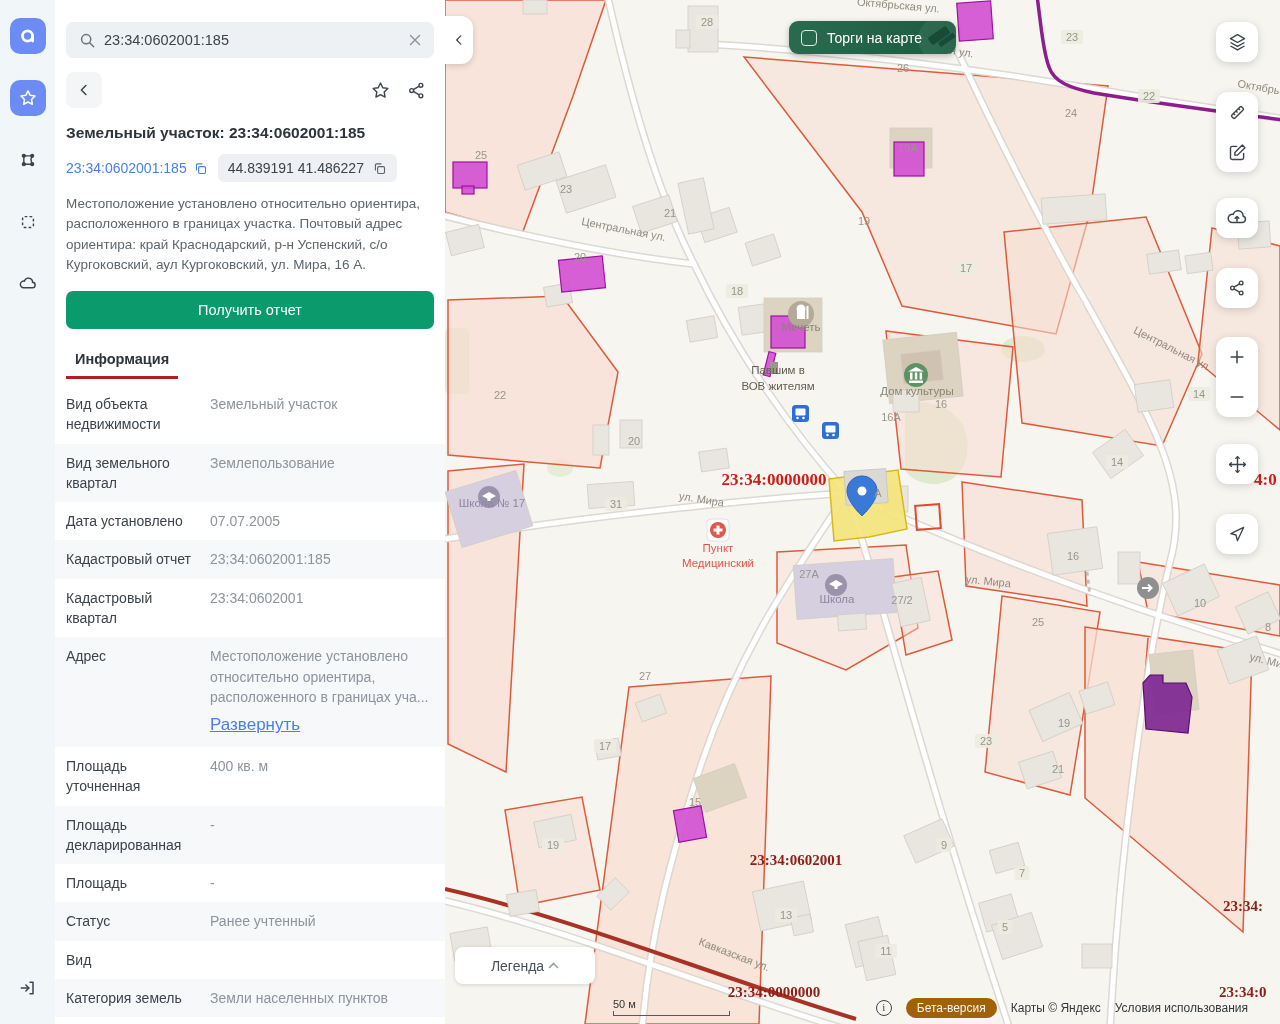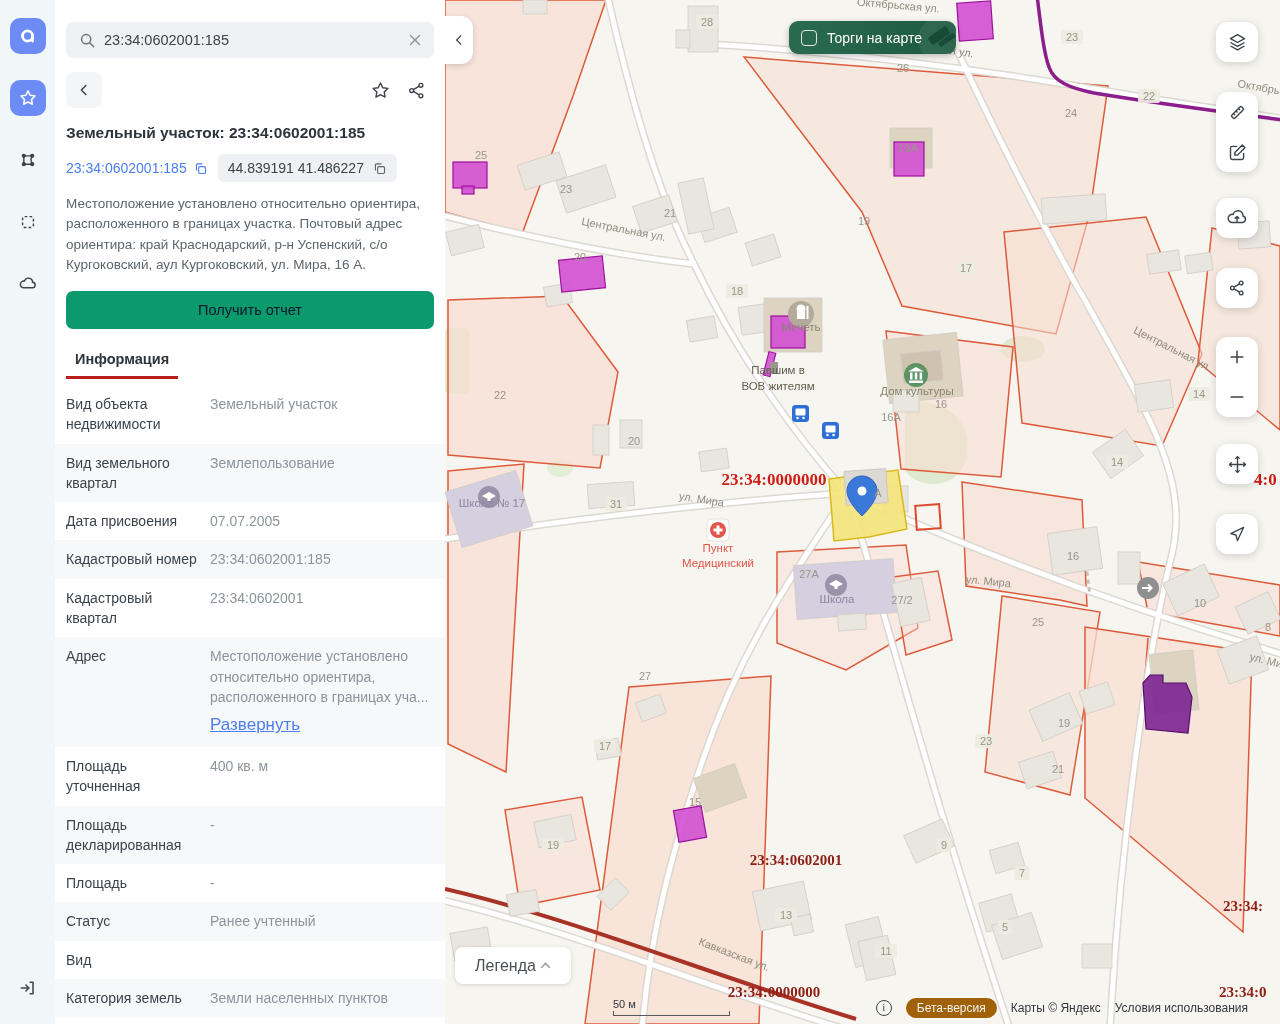--- a/index.html
+++ b/index.html
@@ -25,21 +25,21 @@
   .back-btn { width:36px; height:36px; border-radius:8px; background:#f3f5f7; display:flex; align-items:center; justify-content:center; cursor:pointer; color:#3c434b; }
   .hdr-spacer { flex:1; }
   .icon-btn { width:36px; height:36px; display:flex; align-items:center; justify-content:center; cursor:pointer; color:#3c434b; }
   .title { margin:16px 11px 0 11px; font-size:15.5px; font-weight:bold; color:#2e343b; }
   .chips { display:flex; align-items:center; gap:10px; margin:12px 11px 0 11px; }
   .chip-link { display:flex; align-items:center; gap:6px; color:#4a7df0; font-size:14px; cursor:pointer; }
   .chip-gray { display:flex; align-items:center; gap:8px; background:#eef0f3; border-radius:6px; padding:6px 10px; font-size:14px; color:#3c434b; }
   .copy-ic { color:#5b636b; cursor:pointer; display:flex; }
   .chip-link .copy-ic { color:#4a7df0; }
   .desc { margin:12px 11px 0 11px; font-size:13.5px; line-height:1.5; color:#5d656d; }
-  .report-btn { display:block; margin:16px 11px 0 11px; width:368px; height:38px; background:#0a9a6b; color:#0f172a; border:none; border-radius:7px; font-size:14.5px; cursor:pointer; font-family:"Liberation Sans",sans-serif; }
+  .report-btn { display:block; margin:16px 11px 0 11px; width:368px; height:38px; background:#0a9a6b; color:#ffffff; border:none; border-radius:7px; font-size:14.5px; cursor:pointer; font-family:"Liberation Sans",sans-serif; }
   .tabbar { margin:16px 11px 0 11px; }
   .tab { display:inline-block; padding:6px 9px 9px 9px; font-size:14.5px; font-weight:bold; color:#2e343b; border-bottom:3px solid #b91c1c; cursor:pointer; }
   .info-table { margin:6px 0 0 0; }
   .info-row { display:flex; padding:9px 11px; }
   .info-row:nth-child(even) { background:#f7f8fa; }
   .info-label { width:144px; flex:none; font-size:14px; color:#3c434b; line-height:1.45; padding-right:10px; }
   .info-value { flex:1; font-size:14px; color:#8d949c; line-height:1.45; }
   .expand-link { display:inline-block; margin-top:6px; color:#4a7df0; font-size:17px; text-decoration:underline; }
 
   
@@ -59,21 +59,21 @@
   .collapse-btn { position:absolute; left:0; top:16px; width:28px; height:48px; background:#fff; border:none; border-radius:0 12px 12px 0; box-shadow:0 2px 6px rgba(0,0,0,.15); display:flex; align-items:center; justify-content:center; cursor:pointer; color:#3c434b; }
   .toggle-pill { position:absolute; left:344px; top:21px; height:33px; padding:0 34px 0 12px; background:linear-gradient(100deg,#2a6b50,#1d5a41); border-radius:9px; display:flex; align-items:center; gap:10px; cursor:pointer; box-shadow:0 2px 6px rgba(0,0,0,.25); overflow:hidden; }
   .toggle-pill .cbx { width:16px; height:16px; border:1.5px solid rgba(255,255,255,.85); border-radius:4px; flex:none; }
   .toggle-pill .lbl { color:#fff; font-size:14px; white-space:nowrap; }
   .toggle-deco { position:absolute; right:-6px; top:-4px; width:44px; height:44px; border-radius:50%; background:rgba(255,255,255,.07); }
   .toggle-deco::after { content:""; position:absolute; left:10px; top:14px; width:22px; height:9px; background:#174b37; transform:rotate(-35deg); border-radius:2px; box-shadow:4px 8px 0 -2px #174b37; }
 
   .ctrl { position:absolute; left:771px; width:42px; background:#fff; border-radius:12px; box-shadow:0 2px 8px rgba(0,0,0,.16); display:flex; flex-direction:column; align-items:center; }
   .ctrl .cbtn { width:42px; height:40px; display:flex; align-items:center; justify-content:center; cursor:pointer; color:#3c434b; background:none; border:none; }
 
-  .legend-btn { position:absolute; left:10px; top:947px; width:116px; height:37px; background:#fff; border:none; border-radius:8px; box-shadow:0 1px 4px rgba(0,0,0,.14); display:flex; align-items:center; justify-content:center; gap:4px; font-size:16px; color:#4a5056; cursor:pointer; font-family:"Liberation Sans",sans-serif; }
+  .legend-btn { position:absolute; left:10px; top:947px; width:140px; height:37px; background:#fff; border:none; border-radius:8px; box-shadow:0 1px 4px rgba(0,0,0,.14); display:flex; align-items:center; justify-content:center; gap:4px; font-size:14px; color:#4a5056; cursor:pointer; font-family:"Liberation Sans",sans-serif; }
   .scale { position:absolute; left:168px; bottom:8px; width:117px; }
   .scale .stxt { font-size:11px; color:#33373b; margin-bottom:1px; }
   .scale .sline { height:5px; border-left:1.5px solid #55585c; border-right:1.5px solid #55585c; border-bottom:1.5px solid #55585c; }
   .attrib { position:absolute; right:32px; bottom:6px; display:flex; align-items:center; gap:14px; }
   .attrib .info-ic { width:16px; height:16px; border:1.5px solid #3c434b; border-radius:50%; color:#3c434b; font-size:11px; line-height:13px; text-align:center; font-family:"Liberation Serif",serif; cursor:pointer; }
   .beta-pill { background:#a16207; color:#f2f2f2; font-size:12px; padding:3px 11px; border-radius:11px; }
   .attrib a { color:#33373b; font-size:12px; text-decoration:none; cursor:pointer; }
 </style>
 </head>
 <body>
@@ -197,27 +197,27 @@
             <div>Земельный участок</div>
           </div>
         </div>
         <div class="info-row">
           <div class="info-label">Вид земельного квартал</div>
           <div class="info-value">
             <div>Землепользование</div>
           </div>
         </div>
         <div class="info-row">
-          <div class="info-label">Дата присвоения</div>
+          <div class="info-label">Дата установлено</div>
           <div class="info-value">
             <div>07.07.2005</div>
           </div>
         </div>
         <div class="info-row">
-          <div class="info-label">Кадастровый номер</div>
+          <div class="info-label">Кадастровый отчет</div>
           <div class="info-value">
             <div>23:34:0602001:185</div>
           </div>
         </div>
         <div class="info-row">
           <div class="info-label">Кадастровый квартал</div>
           <div class="info-value">
             <div>23:34:0602001</div>
           </div>
         </div>

